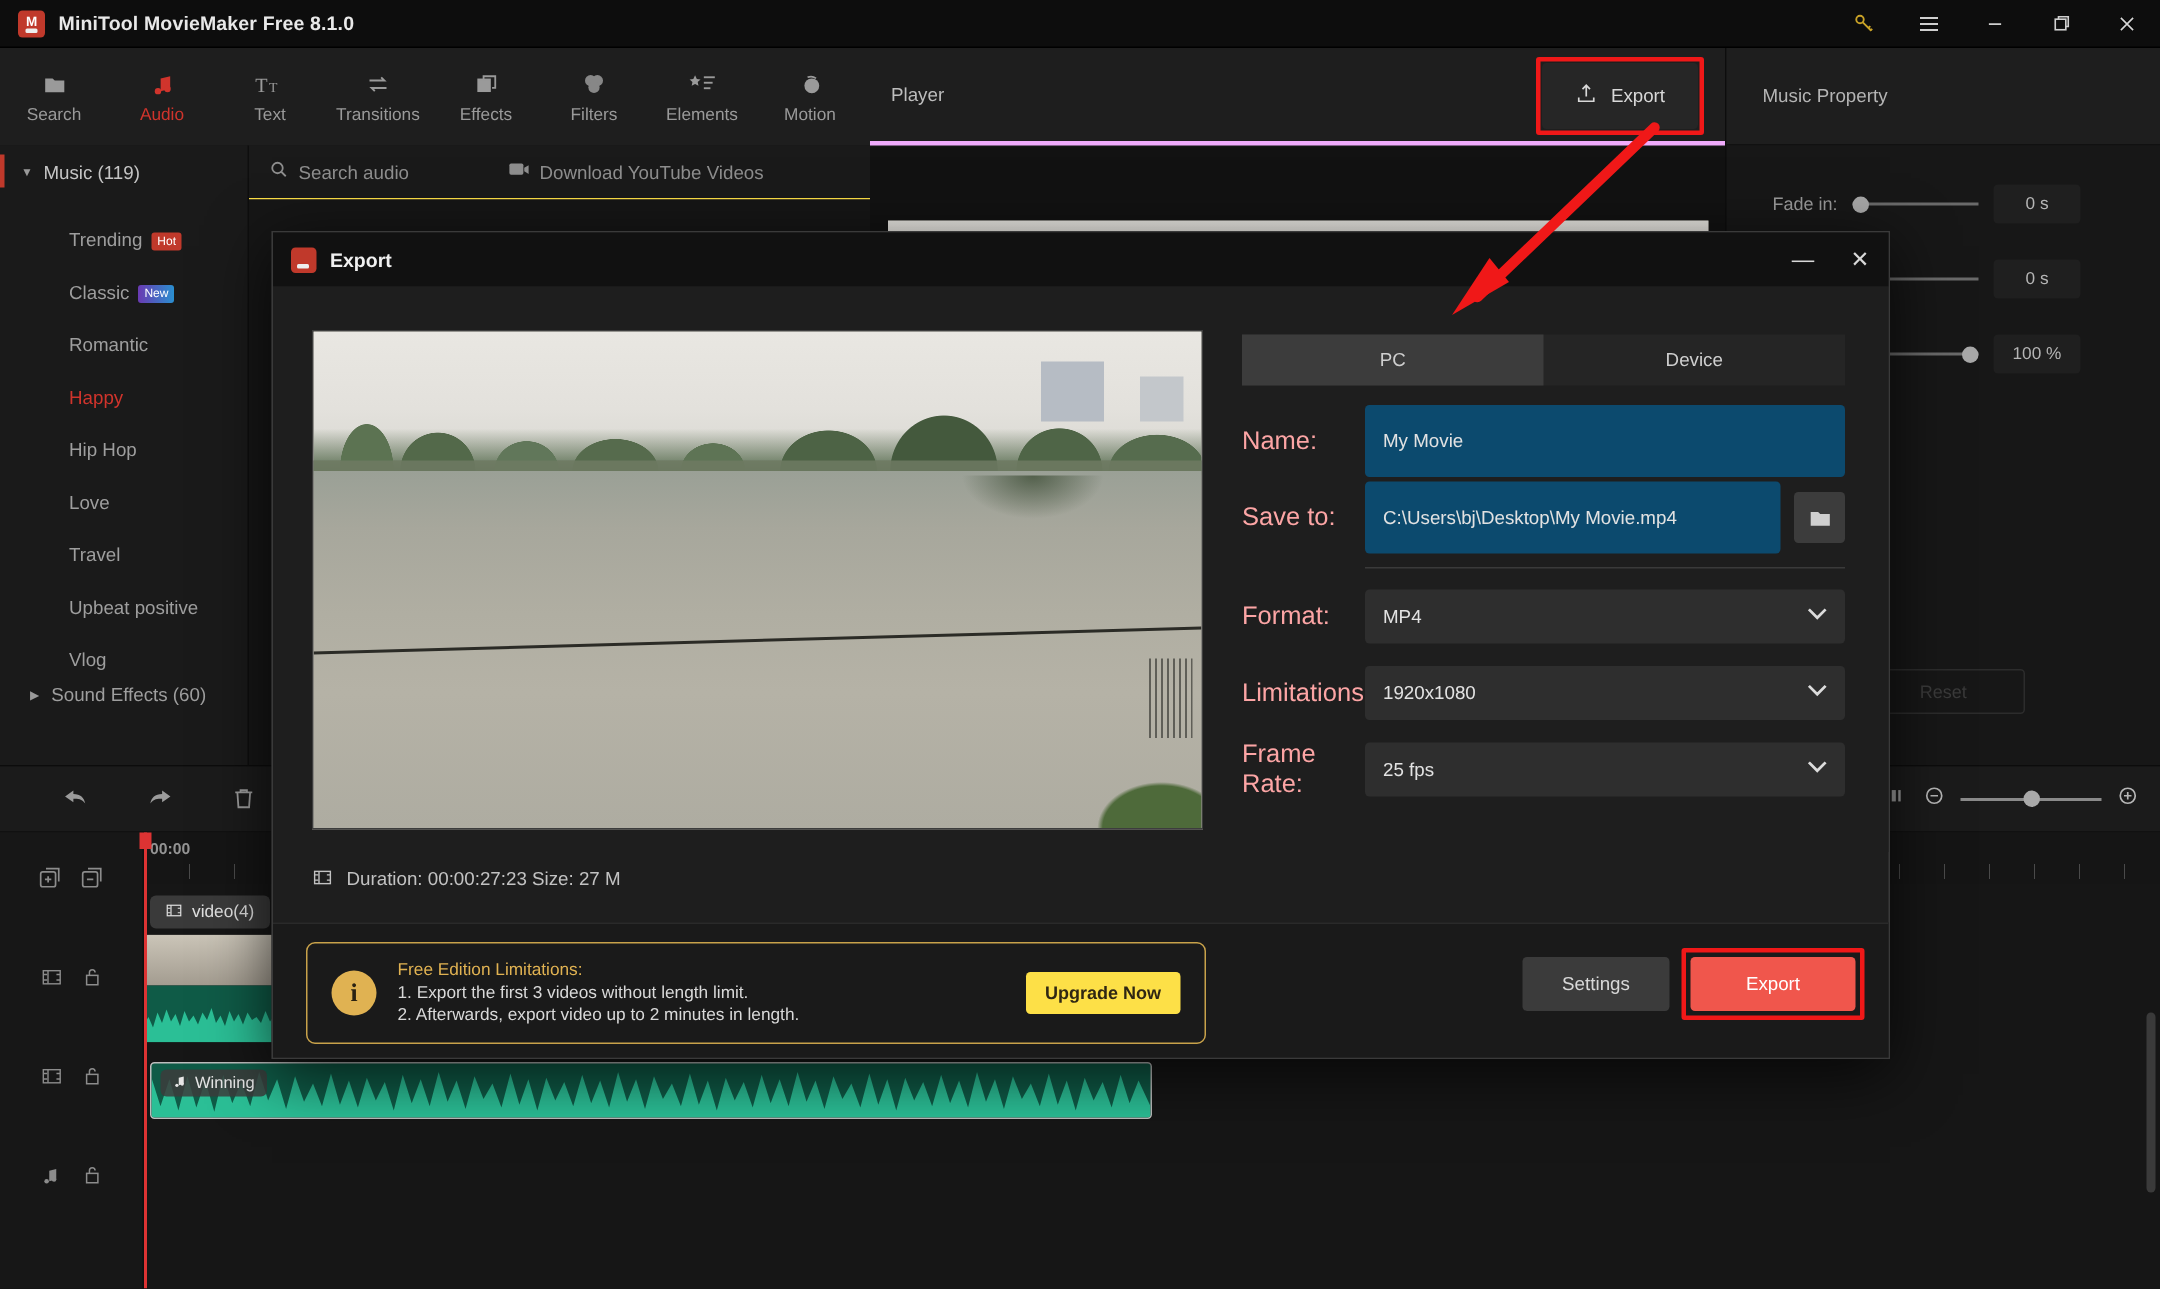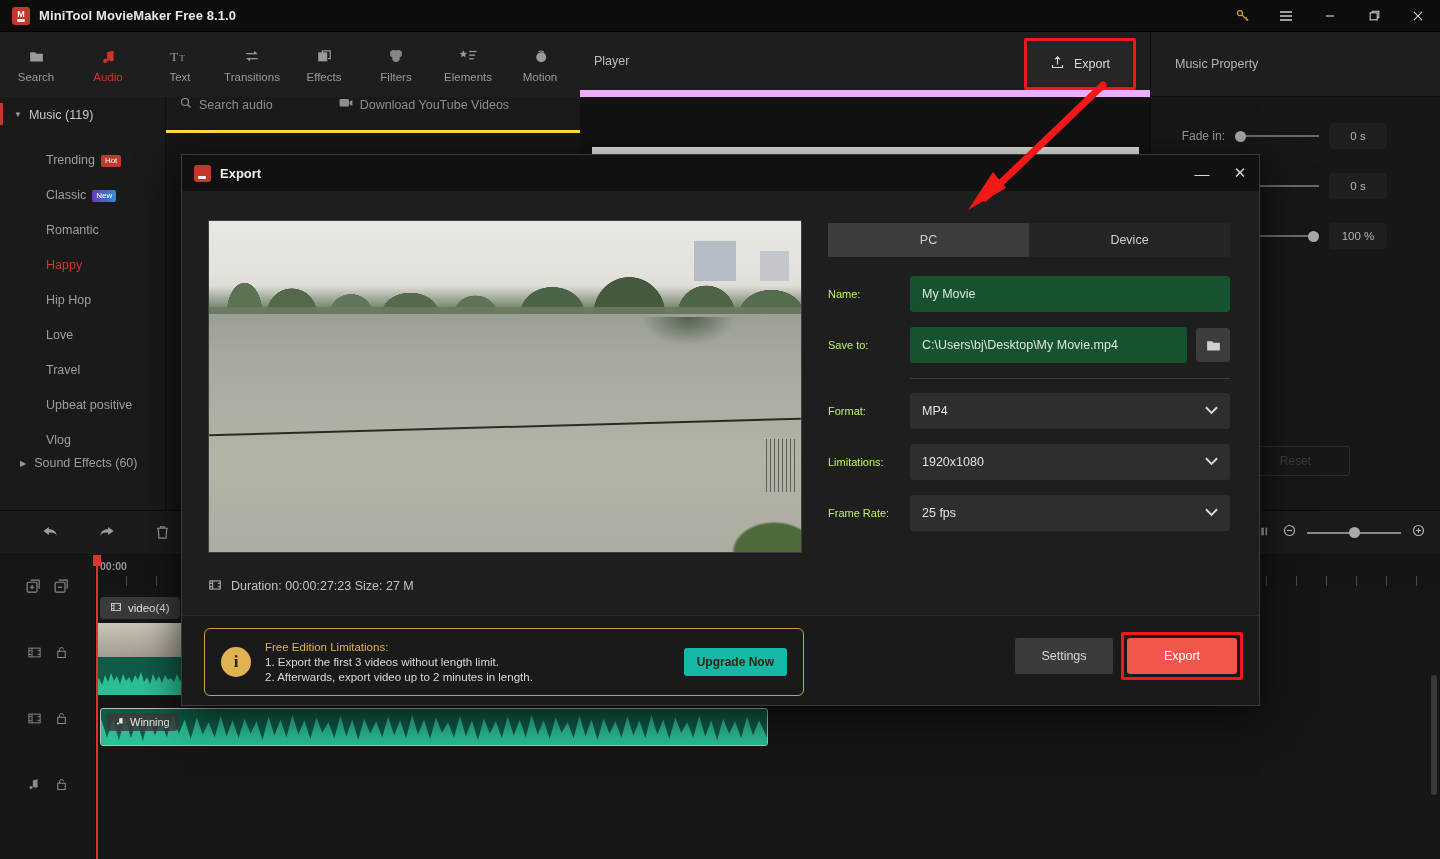--- a/index.html
+++ b/index.html
@@ -75,39 +75,39 @@
   .badge.new{background:linear-gradient(90deg,#6a3ab2,#2a8fd0);}
   .sub-head{
     height:32px;display:flex;align-items:center;gap:8px;padding-left:20px;
     font-size:12.5px;color:#9e9e9e;
   }
   .sub-head .caret{font-size:8px;}
 
   
   .searchbar {
     position:absolute; top:97px; left:166px; width:414px; height:36px;
-    background:#1a1a1a; display:flex; align-items:flex-start;
-    border-bottom:3px solid #fde047;
+    background:#1a1a1a; display:flex; align-items:center;
+    border-bottom:1px solid #fde047;
   }
   .searchbar .sitem{display:flex;align-items:center;gap:7px;font-size:12.5px;color:#8e8e8e;}
   .searchbar .sitem.search{margin-left:14px;}
   .searchbar .sitem.dl{margin-left:66px;}
 
   
   .medialist{
     position:absolute;top:133px;left:166px;width:414px;bottom:349px;background:#161616;
   }
 
   
   .playerpanel{
     position:absolute;top:32px;left:580px;right:290px;bottom:349px;background:#161616;
   }
   .player-head{
     height:65px;background:#1e1e1e;display:flex;align-items:center;
-    padding:0 14px;position:relative;border-bottom:7px solid #f0abfc;
+    padding:0 14px;position:relative;border-bottom:3px solid #f0abfc;
   }
   .player-label{font-size:12.5px;color:#bdbdbd;}
   .export-top{
     position:absolute;right:18px;top:10px;width:104px;height:44px;
     display:flex;align-items:center;justify-content:center;gap:9px;
     background:#262626;border-radius:3px;font-size:12.5px;color:#d8d8d8;
   }
   .hl-box{
     position:absolute; border:3px solid #f01818; border-radius:2px; pointer-events:none;
   }
@@ -215,41 +215,41 @@
   .dlg-title{font-size:13px;color:#f0f0f0;font-weight:bold;}
   .dlg-wbtns{margin-left:auto;display:flex;}
   .dlg-wbtn{width:38px;height:36px;display:flex;align-items:center;justify-content:center;color:#d8d8d8;font-size:15px;}
   .dlg-body{position:absolute;top:36px;left:0;right:0;height:377px;background:#1e1e1e;}
   .preview{position:absolute;left:26px;top:29px;width:594px;height:333px;border:1px solid #3d3d3d;}
   .tabs{position:absolute;left:646px;top:32px;width:402px;height:34px;display:flex;background:#252525;}
   .tab{flex:1;display:flex;align-items:center;justify-content:center;font-size:12.5px;color:#cfcfcf;}
   .tab.active{background:#3c3c3c;}
   .frm{position:absolute;left:646px;top:85px;width:402px;}
   .frow{display:flex;align-items:center;height:36px;margin-bottom:15px;}
-  .frow .flabel{width:82px;font-size:11px;color:#bef264;}
-  .finput{flex:1;height:36px;background:#14532d;border-radius:3px;display:flex;align-items:center;
+  .frow .flabel{width:82px;font-size:17px;color:#fca5a5;}
+  .finput{flex:1;height:48px;background:#0c4a6e;border-radius:3px;display:flex;align-items:center;
     padding:0 12px;font-size:12.5px;color:#e2e2e2;}
   .fbrowse{width:34px;height:34px;background:#3c3c3c;border-radius:3px;margin-left:9px;
     display:flex;align-items:center;justify-content:center;color:#cfcfcf;}
   .fsel{flex:1;height:36px;background:#2e2e2e;border-radius:3px;display:flex;align-items:center;
     padding:0 12px;font-size:12.5px;color:#e2e2e2;position:relative;}
   .fsel .chev{position:absolute;right:12px;color:#dcdcdc;font-size:11px;}
   .divider{height:1px;background:#3a3a3a;margin:4px 0 14px 82px;}
   .duration{position:absolute;left:26px;top:377px;height:36px;display:flex;align-items:center;gap:9px;
     font-size:12.5px;color:#c2c2c2;}
   .dlg-foot{position:absolute;bottom:0;left:0;right:0;height:90px;background:#1a1a1a;
     border-top:1px solid #2a2a2a;}
   .limitbox{position:absolute;left:22px;top:12px;width:600px;height:68px;border:1px solid #c8a24a;
     border-radius:6px;display:flex;align-items:center;padding:0 16px;gap:14px;}
   .infoic{width:30px;height:30px;border-radius:50%;background:#e0b252;color:#2a2212;
     display:flex;align-items:center;justify-content:center;font-weight:bold;font-size:17px;
     font-family:"Liberation Serif",serif;flex:0 0 30px;}
   .limittext{display:flex;flex-direction:column;gap:3px;font-size:11.5px;color:#d9d9d9;}
   .limittext .hdr{color:#e0b252;}
-  .upgrade{margin-left:auto;background:#14b8a6;color:#2f2713;border-radius:3px;
+  .upgrade{margin-left:auto;background:#fde047;color:#2f2713;border-radius:3px;
     padding:7px 13px;font-size:12px;font-weight:bold;}
   .foot-btns{position:absolute;right:22px;top:22px;display:flex;gap:14px;align-items:center;}
   .btn-settings{width:98px;height:36px;background:#3b3b3b;border-radius:3px;
     display:flex;align-items:center;justify-content:center;font-size:12.5px;color:#d8d8d8;}
   .btn-export{width:110px;height:36px;background:#f0564c;border-radius:3px;
     display:flex;align-items:center;justify-content:center;font-size:12.5px;color:#fff;}
 
   
   .arrow{position:absolute;left:960px;top:80px;width:150px;height:130px;z-index:200;pointer-events:none;}
 </style>

